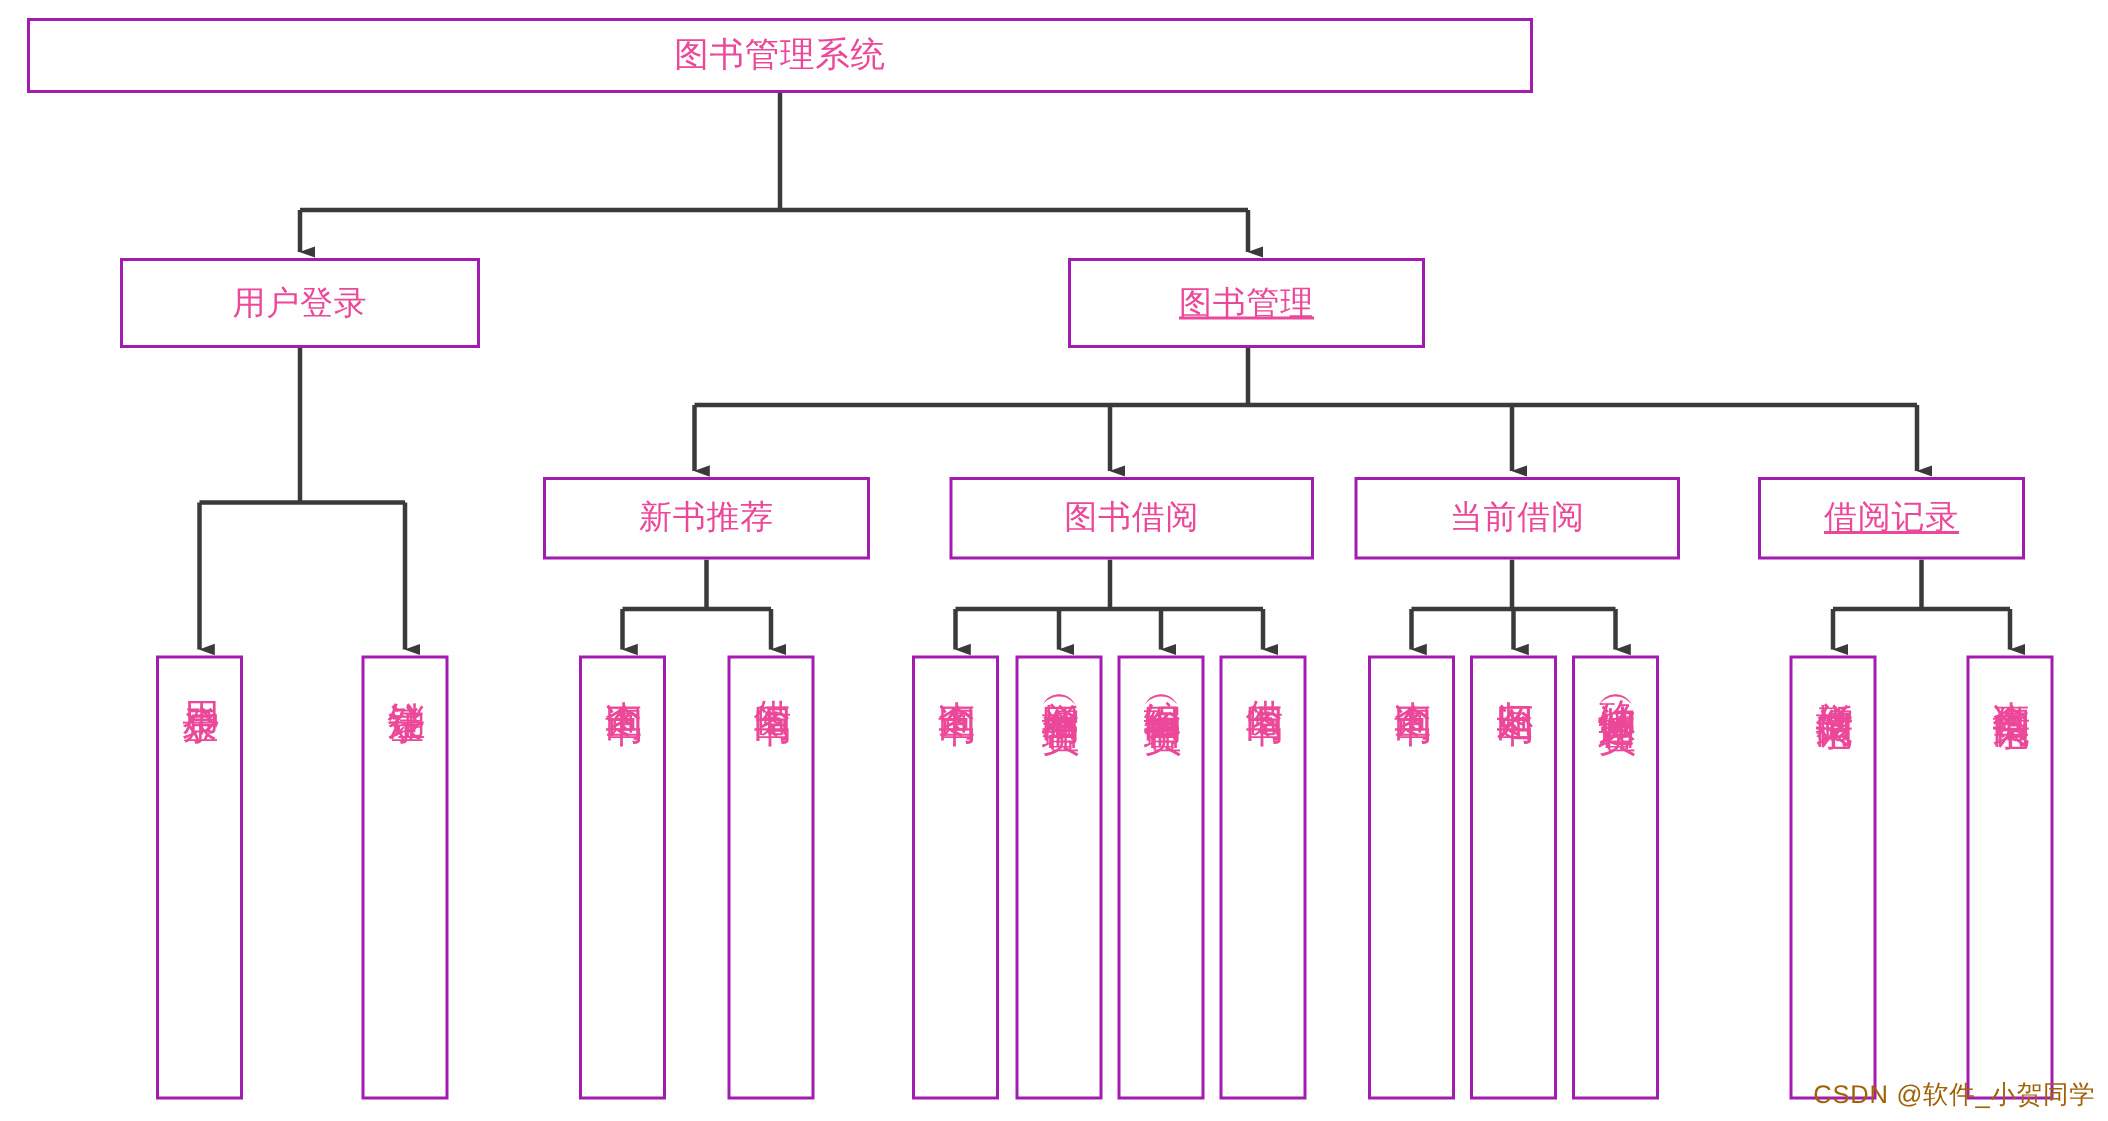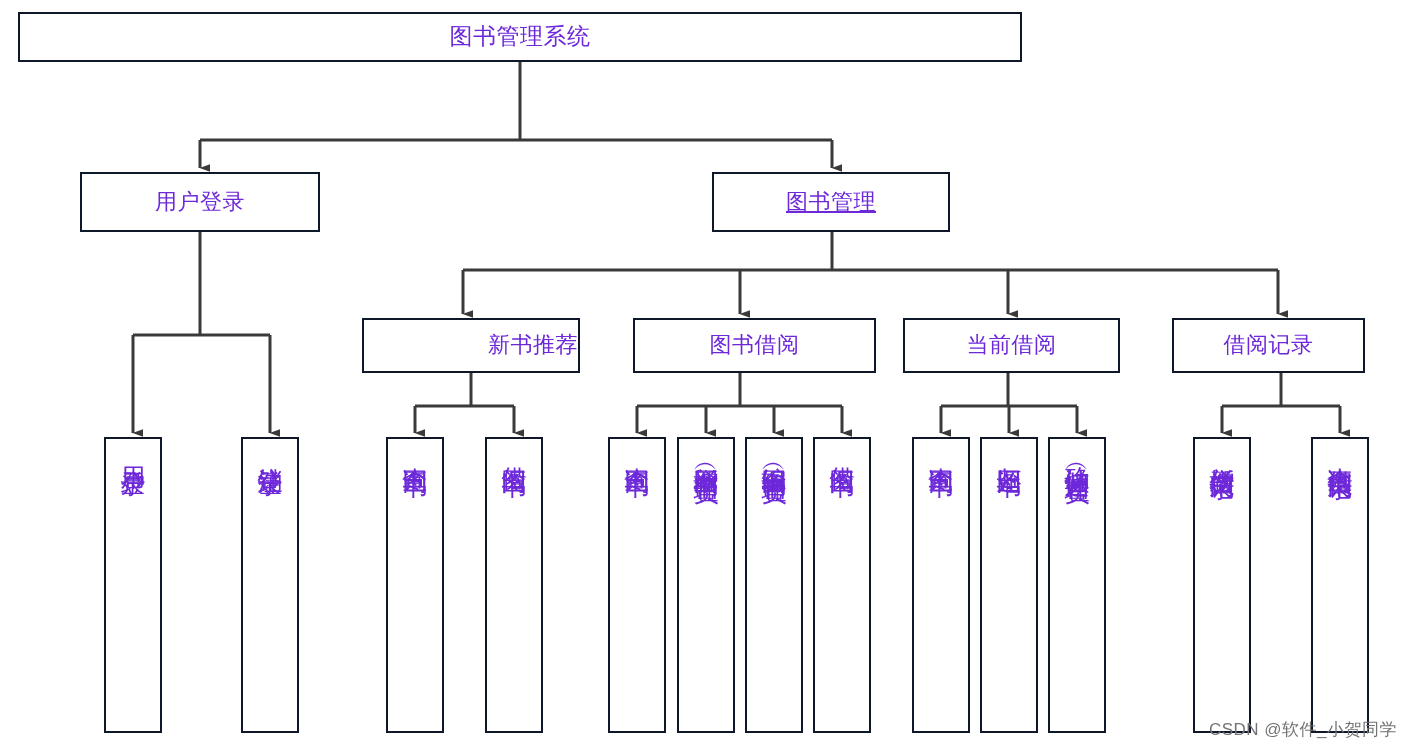--- a/index.html
+++ b/index.html
@@ -21,26 +21,26 @@
     position: absolute;
     left: 0;
     top: 0;
     width: 1405px;
     height: 747px;
     pointer-events: none;
   }
   .node {
     position: absolute;
     box-sizing: border-box;
-    border: 2px solid #0f172a;
+    border: 2px solid #a21caf;
     background: #ffffff;
     display: flex;
     align-items: center;
     justify-content: center;
-    color: #6d28d9;
+    color: #ec4899;
   }
   .node-label {
     display: block;
     text-align: center;
     line-height: 1.12;
     letter-spacing: 0.5px;
   }
   
   .node.root {
     font-size: 23px;
@@ -64,21 +64,21 @@
     white-space: nowrap;
   }
   .node.leaf.tall .node-label {
     font-size: 25px;
   }
   .watermark {
     position: absolute;
     right: 8px;
     bottom: 6px;
     font-size: 17px;
-    color: #737373;
+    color: #a16207;
     letter-spacing: 0.5px;
     white-space: nowrap;
   }
 </style>
 </head>
 <body>
 
 <div id="diagram-canvas">
 
   <svg id="edge-layer" viewBox="0 0 1405 747" width="1405" height="747" xmlns="http://www.w3.org/2000/svg">
@@ -135,30 +135,30 @@
     <span class="node-label">图书管理系统</span>
   </div>
 
   <div class="node branch" style="left:80px; top:172px; width:240px; height:60px;">
     <span class="node-label">用户登录</span>
   </div>
   <div class="node branch" style="left:712px; top:172px; width:238px; height:60px;text-decoration:underline;">
     <span class="node-label">图书管理</span>
   </div>
 
-  <div class="node branch" style="left:362px; top:318px; width:218px; height:55px;justify-content:flex-end;">
+  <div class="node branch" style="left:362px; top:318px; width:218px; height:55px;">
     <span class="node-label">新书推荐</span>
   </div>
   <div class="node branch" style="left:633px; top:318px; width:243px; height:55px;">
     <span class="node-label">图书借阅</span>
   </div>
   <div class="node branch" style="left:903px; top:318px; width:217px; height:55px;">
     <span class="node-label">当前借阅</span>
   </div>
-  <div class="node branch" style="left:1172px; top:318px; width:193px; height:55px;">
+  <div class="node branch" style="left:1172px; top:318px; width:178px; height:55px;text-decoration:underline;">
     <span class="node-label">借阅记录</span>
   </div>
 
   <div class="node leaf" style="left:104px; top:437px; width:58px; height:296px;">
     <span class="node-label">用户登录</span>
   </div>
   <div class="node leaf" style="left:241px; top:437px; width:58px; height:296px;">
     <span class="node-label">注销登录</span>
   </div>
 

